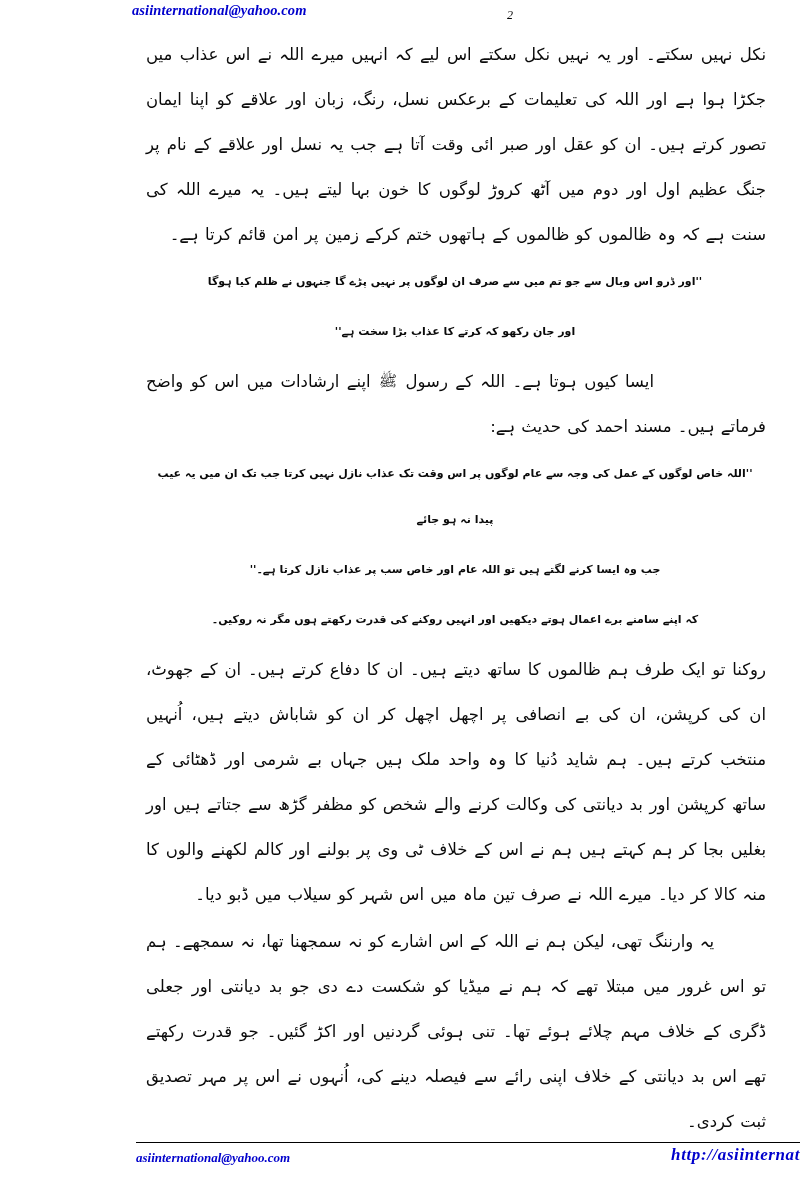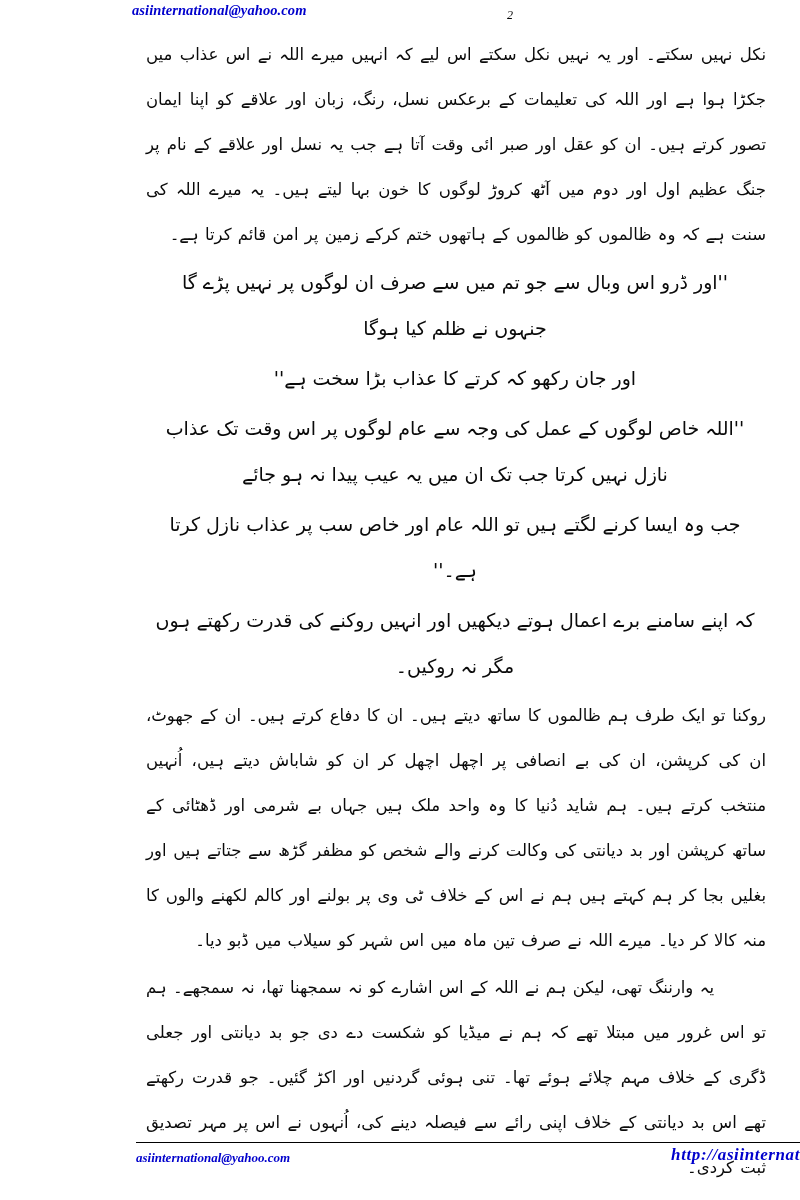--- a/index.html
+++ b/index.html
@@ -80,22 +80,22 @@
   }
   .para.indent {
     text-indent: 52px;
   }
   .para.indent-lg {
     text-indent: 112px;
   }
 
   .quote {
     font-family: "DejaVu Sans", "Liberation Sans", sans-serif;
-    font-size: 19px;
-    font-weight: normal;
+    font-size: 11px;
+    font-weight: bold;
     line-height: 46px;
     margin: 2px 0 4px 0;
     text-align: center;
     text-align-last: center;
     padding: 0 10px;
   }
 
   .honorific {
     font-size: 15px;
     vertical-align: 1px;
@@ -155,20 +155,21 @@
 
   <div class="content">
 
     <p class="para">نکل نہیں سکتے۔ اور یہ نہیں نکل سکتے اس لیے کہ انہیں میرے اللہ نے اس عذاب میں جکڑا ہوا ہے اور اللہ کی تعلیمات کے برعکس نسل، رنگ، زبان اور علاقے کو اپنا ایمان تصور کرتے ہیں۔ ان کو عقل اور صبر ائی وقت آتا ہے جب یہ نسل اور علاقے کے نام پر جنگ عظیم اول اور دوم میں آٹھ کروڑ لوگوں کا خون بہا لیتے ہیں۔ یہ میرے اللہ کی سنت ہے کہ وہ ظالموں کو ظالموں کے ہاتھوں ختم کرکے زمین پر امن قائم کرتا ہے۔</p>
 
 
     <p class="quote">''اور ڈرو اس وبال سے جو تم میں سے صرف ان لوگوں پر نہیں پڑے گا جنہوں نے ظلم کیا ہوگا</p>
 
     <p class="quote">اور جان رکھو کہ کرتے کا عذاب بڑا سخت ہے''</p>
 
+    <p class="para indent-lg"><span>ایسا کیوں ہوتا ہے۔ اللہ کے رسول </span><span class="honorific">ﷺ</span><span> اپنے ارشادات میں اس کو واضح فرماتے ہیں۔  مسند احمد کی حدیث ہے:</span></p>
 
     <p class="quote">''اللہ خاص لوگوں کے عمل کی وجہ سے عام لوگوں پر اس وقت تک عذاب نازل نہیں کرتا جب تک ان میں یہ عیب پیدا نہ ہو جائے</p>
 
     <p class="quote">جب وہ ایسا کرنے لگتے ہیں تو اللہ عام اور خاص سب پر عذاب نازل کرتا ہے۔''</p>
 
     <p class="quote">کہ اپنے سامنے برے اعمال ہوتے دیکھیں اور انہیں روکنے کی قدرت رکھتے ہوں مگر نہ روکیں۔</p>
 
     <p class="para">روکنا تو ایک طرف ہم ظالموں کا ساتھ دیتے ہیں۔ ان کا دفاع کرتے ہیں۔ ان کے جھوٹ، ان کی کرپشن، ان کی بے انصافی پر اچھل اچھل کر ان کو شاباش دیتے ہیں، اُنہیں منتخب کرتے ہیں۔ ہم شاید دُنیا کا وہ واحد ملک ہیں جہاں بے شرمی اور ڈھٹائی کے ساتھ کرپشن اور بد دیانتی کی وکالت کرنے والے شخص کو مظفر گڑھ سے جتاتے ہیں اور بغلیں بجا کر ہم کہتے ہیں ہم نے اس کے خلاف ٹی وی پر بولنے اور کالم لکھنے والوں کا منہ کالا کر دیا۔ میرے اللہ نے صرف تین ماہ میں اس شہر کو سیلاب میں ڈبو دیا۔</p>
 
     <p class="para indent">یہ وارننگ تھی، لیکن ہم نے اللہ کے اس اشارے کو نہ سمجھنا تھا، نہ سمجھے۔  ہم تو اس غرور میں مبتلا تھے کہ ہم نے میڈیا کو شکست دے دی جو بد دیانتی اور جعلی ڈگری کے خلاف مہم چلائے ہوئے تھا۔ تنی ہوئی گردنیں اور اکڑ گئیں۔ جو قدرت رکھتے تھے اس بد دیانتی کے خلاف اپنی رائے سے فیصلہ دینے کی، اُنہوں نے اس پر مہر تصدیق ثبت کردی۔</p>

